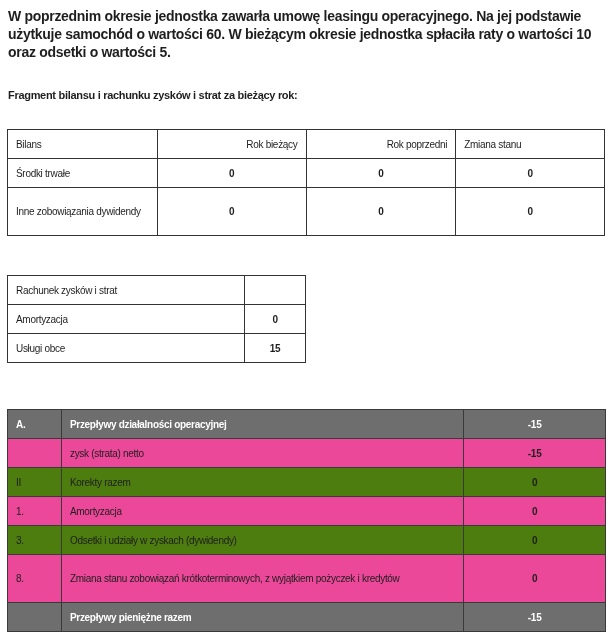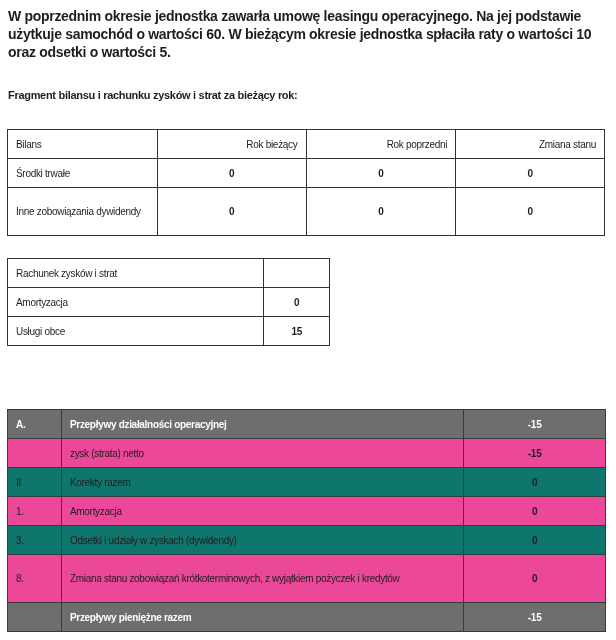--- a/index.html
+++ b/index.html
@@ -7,48 +7,48 @@
          font-family:"Liberation Sans", sans-serif; color:#1e1e1e; }
   .intro { position:absolute; left:8px; top:7px; width:600px; font-size:14px; line-height:18px; font-weight:bold; letter-spacing:-0.3px; }
   .subhead { position:absolute; left:8px; top:89px; font-size:11px; font-weight:bold; letter-spacing:-0.3px; }
   table { border-collapse:collapse; position:absolute; font-size:10px; letter-spacing:-0.3px; }
   td { border:1px solid #333; padding:0 8px; vertical-align:middle; }
   .c { text-align:center; font-weight:bold; }
   #bilans { left:7px; top:129px; width:598px; }
   #bilans td { height:28px; }
   #bilans tr.tall td { height:47px; }
   #bilans td.lbl { line-height:16px; }
-  #rzis { left:7px; top:258px; width:323px; }
+  #rzis { left:7px; top:275px; width:299px; }
   #rzis td { height:28px; }
   #cf { left:7px; top:409px; width:599px; border:1px solid #333; }
   #cf td { height:28px; border:1px solid #3a3a3a; }
   #cf tr.tall td { height:47px; line-height:16px; }
   .dark td { background:#6e6e6e; color:#ffffff; font-weight:bold; }
   .light td { background:#ec4899; }
-  .mid td { background:#0f766e; }
+  .mid td { background:#4d7c0f; }
 </style>
 </head>
 <body>
 
 <div class="intro">W poprzednim okresie jednostka zawarła umowę leasingu operacyjnego. Na jej podstawie użytkuje samochód o wartości 60. W bieżącym okresie jednostka spłaciła raty o wartości 10 oraz odsetki o wartości 5.</div>
 <div class="subhead">Fragment bilansu i rachunku zysków i strat za bieżący rok:</div>
 
 <table id="bilans">
   <colgroup>
       <col style="width:150px">
       <col style="width:149px">
       <col style="width:150px">
       <col style="width:149px">
     </colgroup>
   <tbody>
       <tr>
     <td>Bilans</td>
     <td style="text-align:right">Rok bieżący</td>
     <td style="text-align:right">Rok poprzedni</td>
-    <td style="text-align:right">Zmiana stanu</td>
+    <td style="text-align:left">Zmiana stanu</td>
   </tr>
   <tr>
     <td>Środki trwałe</td>
     <td class="c">0</td>
     <td class="c">0</td>
     <td class="c">0</td>
   </tr>
   <tr class="tall">
     <td class="lbl">Inne zobowiązania dywidendy</td>
     <td class="c">0</td>

